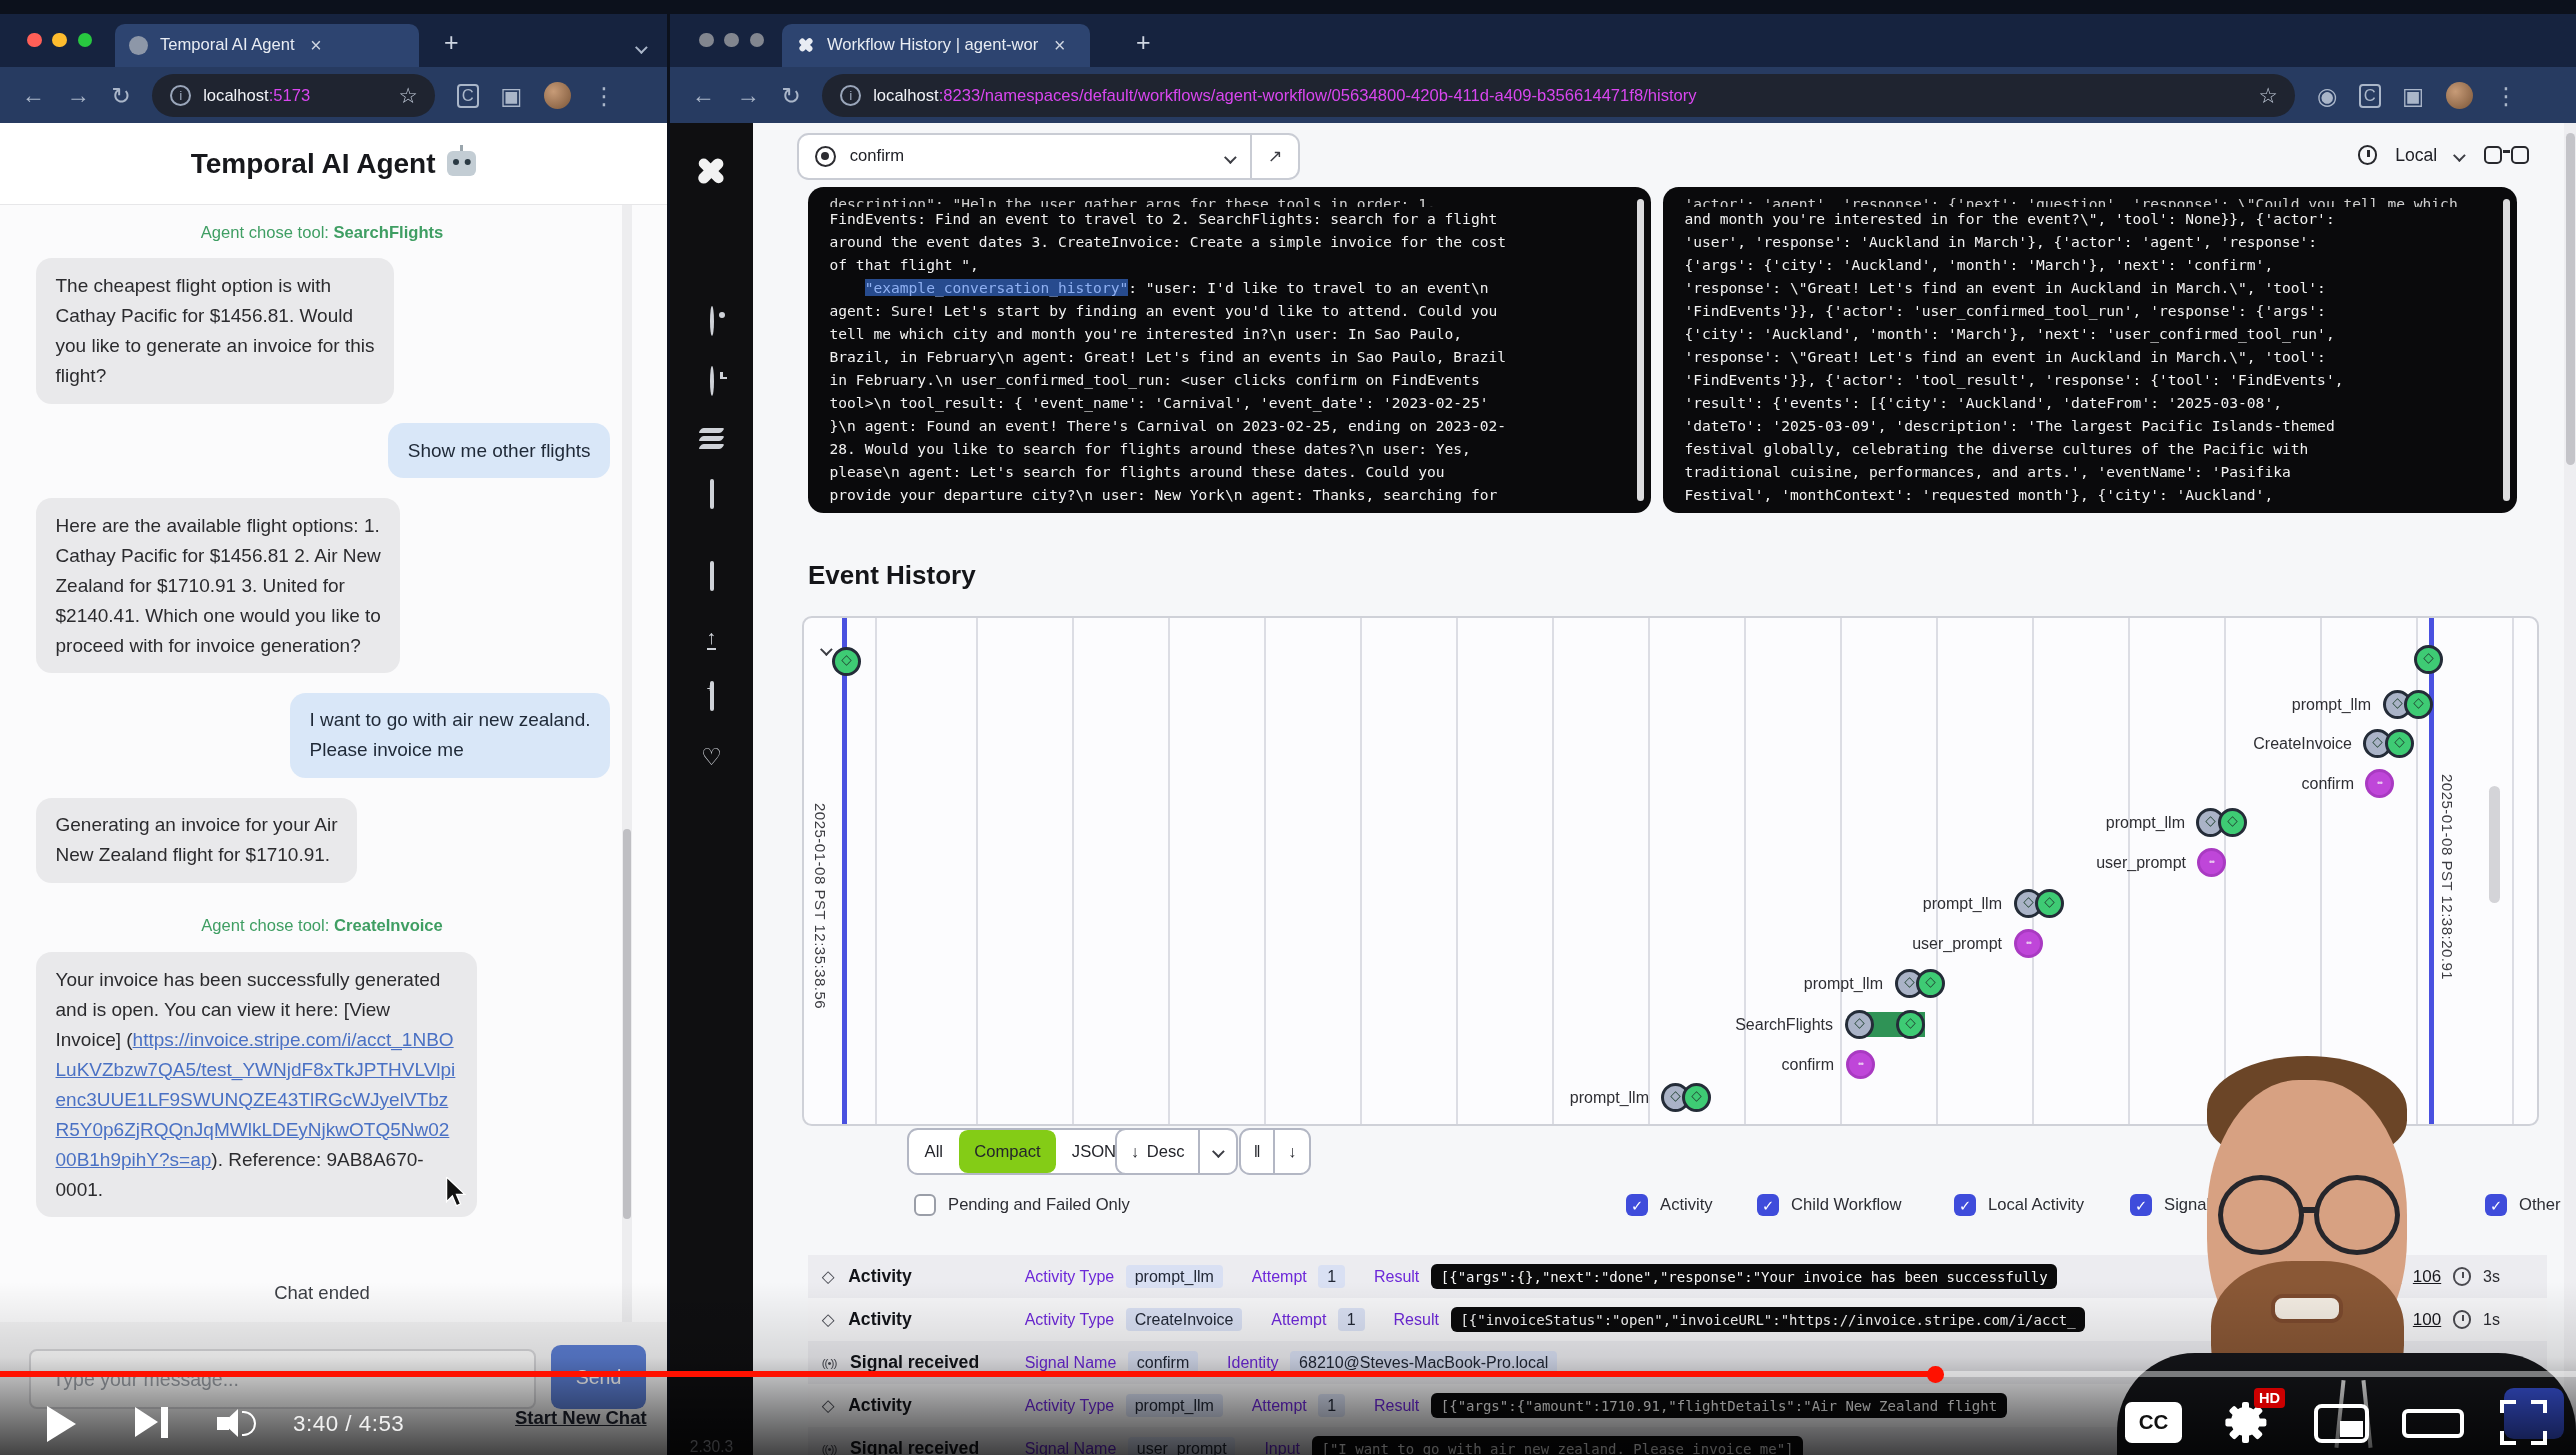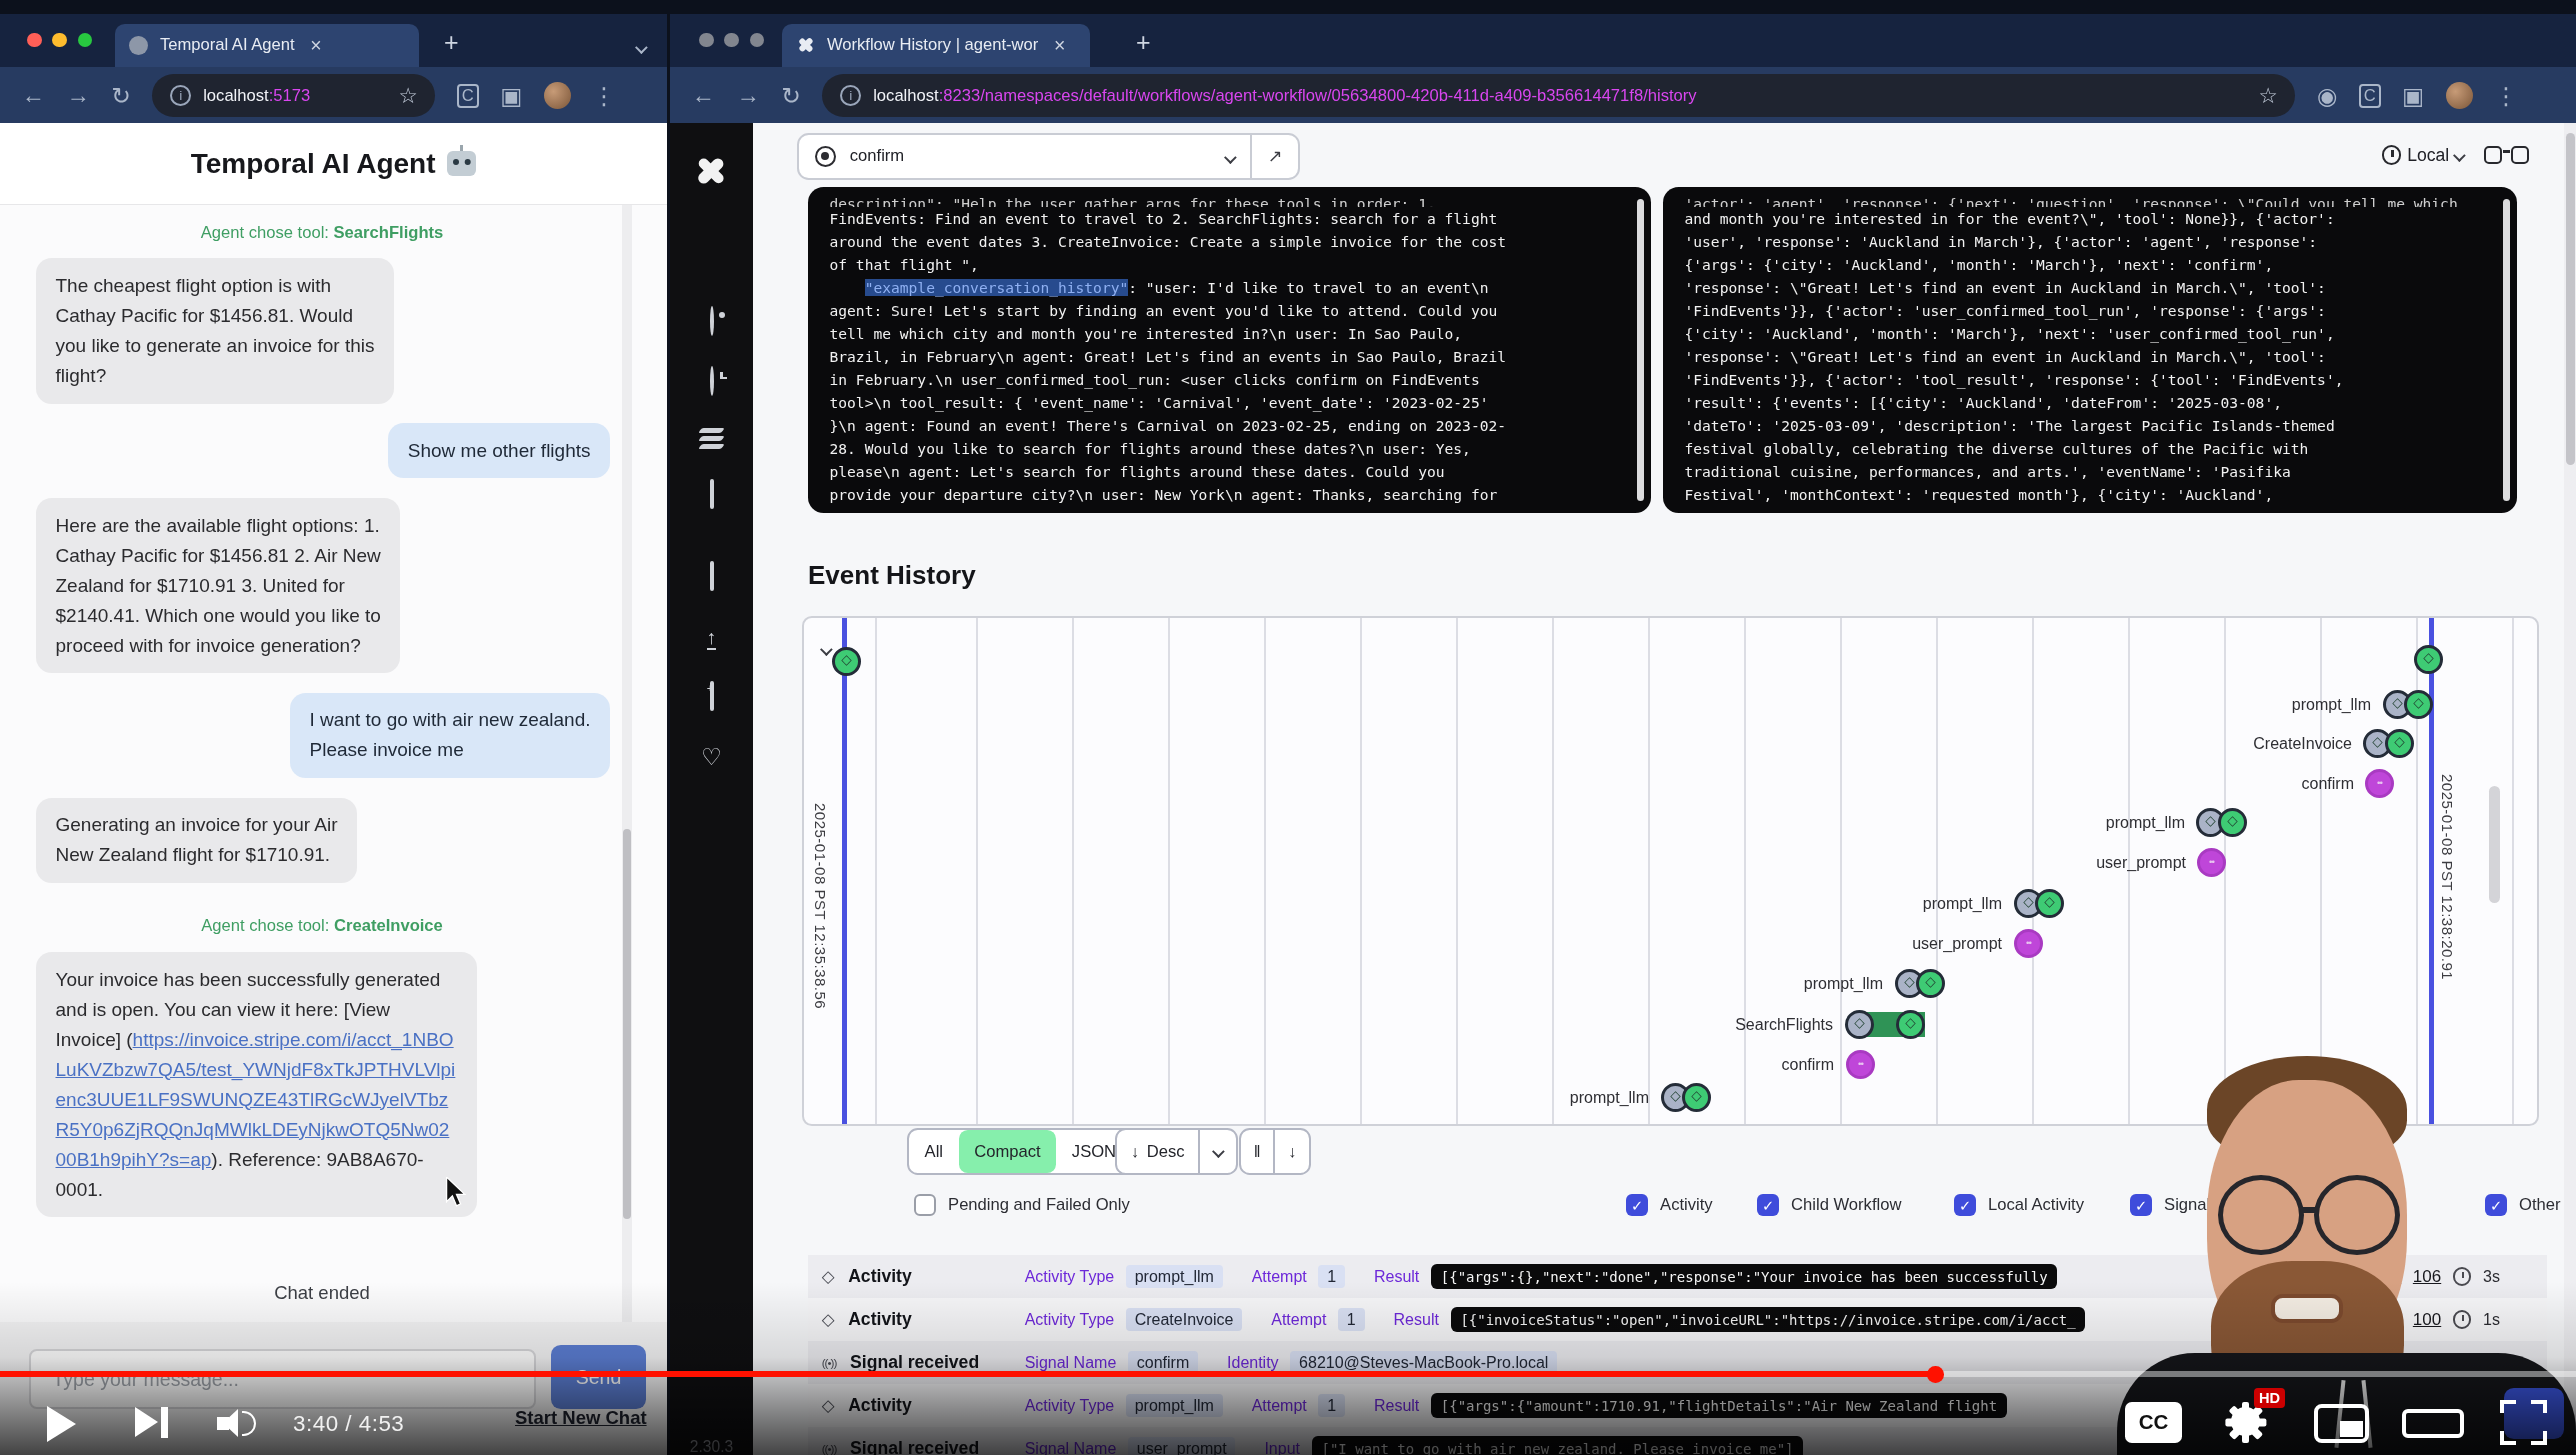--- a/index.html
+++ b/index.html
@@ -96,21 +96,21 @@
 
   #ns-bar { position:absolute; left:44px; top:9.8px; width:503px; height:47px; background:#fff;
     border:2px solid #c9ccd4; border-radius:11.7px; display:flex; align-items:center; }
   .ns-ic { width:21.5px; height:21.5px; border:2.4px solid #2c2c31; border-radius:50%; margin:0 13.7px 0 15.6px; position:relative; }
   .ns-ic:after { content:""; position:absolute; left:4.9px; top:4.9px; width:7.8px; height:7.8px; background:#2c2c31; border-radius:50%; }
   #ns-name { font-size:16.6px; color:#202127; }
   #ns-chev { margin-left:auto; margin-right:15.6px; }
   .chev-dark { display:inline-block; width:8.8px; height:8.8px; border:solid #3c3d44; border-width:0 2.4px 2.4px 0; transform:rotate(45deg); }
   #ns-ext { border-left:2px solid #c9ccd4; align-self:stretch; display:flex; align-items:center; padding:0 15.6px;
     color:#3c3d44; font-size:17.6px; }
-  #tz-ctl { position:absolute; right:112px; top:21.5px; display:flex; align-items:center; gap:6px; color:#202127; font-size:17.6px; }
+  #tz-ctl { position:absolute; right:112px; top:21.5px; display:flex; align-items:center; gap:18px; color:#202127; font-size:17.6px; }
   .tzclock { width:19.5px; height:19.5px; border:2.4px solid #27282d; border-radius:50%; position:relative; }
   .tzclock:after { content:""; position:absolute; left:7.8px; top:2.9px; width:2.4px; height:6.8px; background:#27282d; }
   #glasses { position:absolute; right:47px; top:23.4px; width:45px; height:21.5px; }
   #glasses i { position:absolute; top:0; width:17.6px; height:17.6px; border:2.9px solid #27282d; border-radius:4.9px; }
   #glasses i.r { right:0; } #glasses i.l { left:0; }
   #glasses:after { content:""; position:absolute; left:18.5px; top:3.9px; width:7.8px; height:2.9px; background:#27282d; }
 
   .codepanel { position:absolute; top:64px; height:326px; background:#0a0a0c; border-radius:15.6px;
     padding:7.8px 21.5px 9.8px 21.5px; overflow:hidden; color:#f2f2f2; }
   #code-left { left:55px; width:843px; }
@@ -139,21 +139,21 @@
   .tl-label { position:absolute; font-size:16px; color:#2e2e33; white-space:nowrap; transform:translate(-100%,-50%); }
   .conn { position:absolute; height:25px; background:#2f9356; }
   .ts-rot { position:absolute; writing-mode:vertical-rl; text-orientation:sideways; font-size:15px; color:#3c3c41;
     letter-spacing:0.5px; }
   #tl-sb { position:absolute; right:37px; top:168px; width:10.7px; height:117px; background:#d4d4d8; border-radius:5.9px; }
 
   .wctl { position:absolute; height:47px; background:#fff; border:2px solid #b3b7c4; border-radius:10.7px;
     display:flex; align-items:center; overflow:hidden; top:1005px; font-size:16.6px; color:#24252b; }
   #seg { left:154px; }
   .seg-btn { padding:0 15.6px; height:100%; display:flex; align-items:center; }
-  .seg-btn.active { background:#86efac; border-radius:8.8px; }
+  .seg-btn.active { background:#84cc16; border-radius:8.8px; }
   #sortctl { left:362px; }
   #sortctl .main { padding:0 13.7px; display:flex; gap:7.8px; align-items:center; }
   #sortctl .cv { border-left:2px solid #b3b7c4; align-self:stretch; display:flex; align-items:center; padding:0 13.7px; }
   #pausedl { left:486px; }
   #pausedl .cell { padding:0 12.7px; align-self:stretch; display:flex; align-items:center; }
   #pausedl .cell + .cell { border-left:2px solid #b3b7c4; }
 
   #filter-row { position:absolute; left:0; right:0; top:1071px; height:39px; }
   .cb { position:absolute; display:flex; align-items:center; gap:11.7px; font-size:16.6px; color:#2c2d33; }
   .box { width:22.4px; height:22.4px; border-radius:5.9px; }

